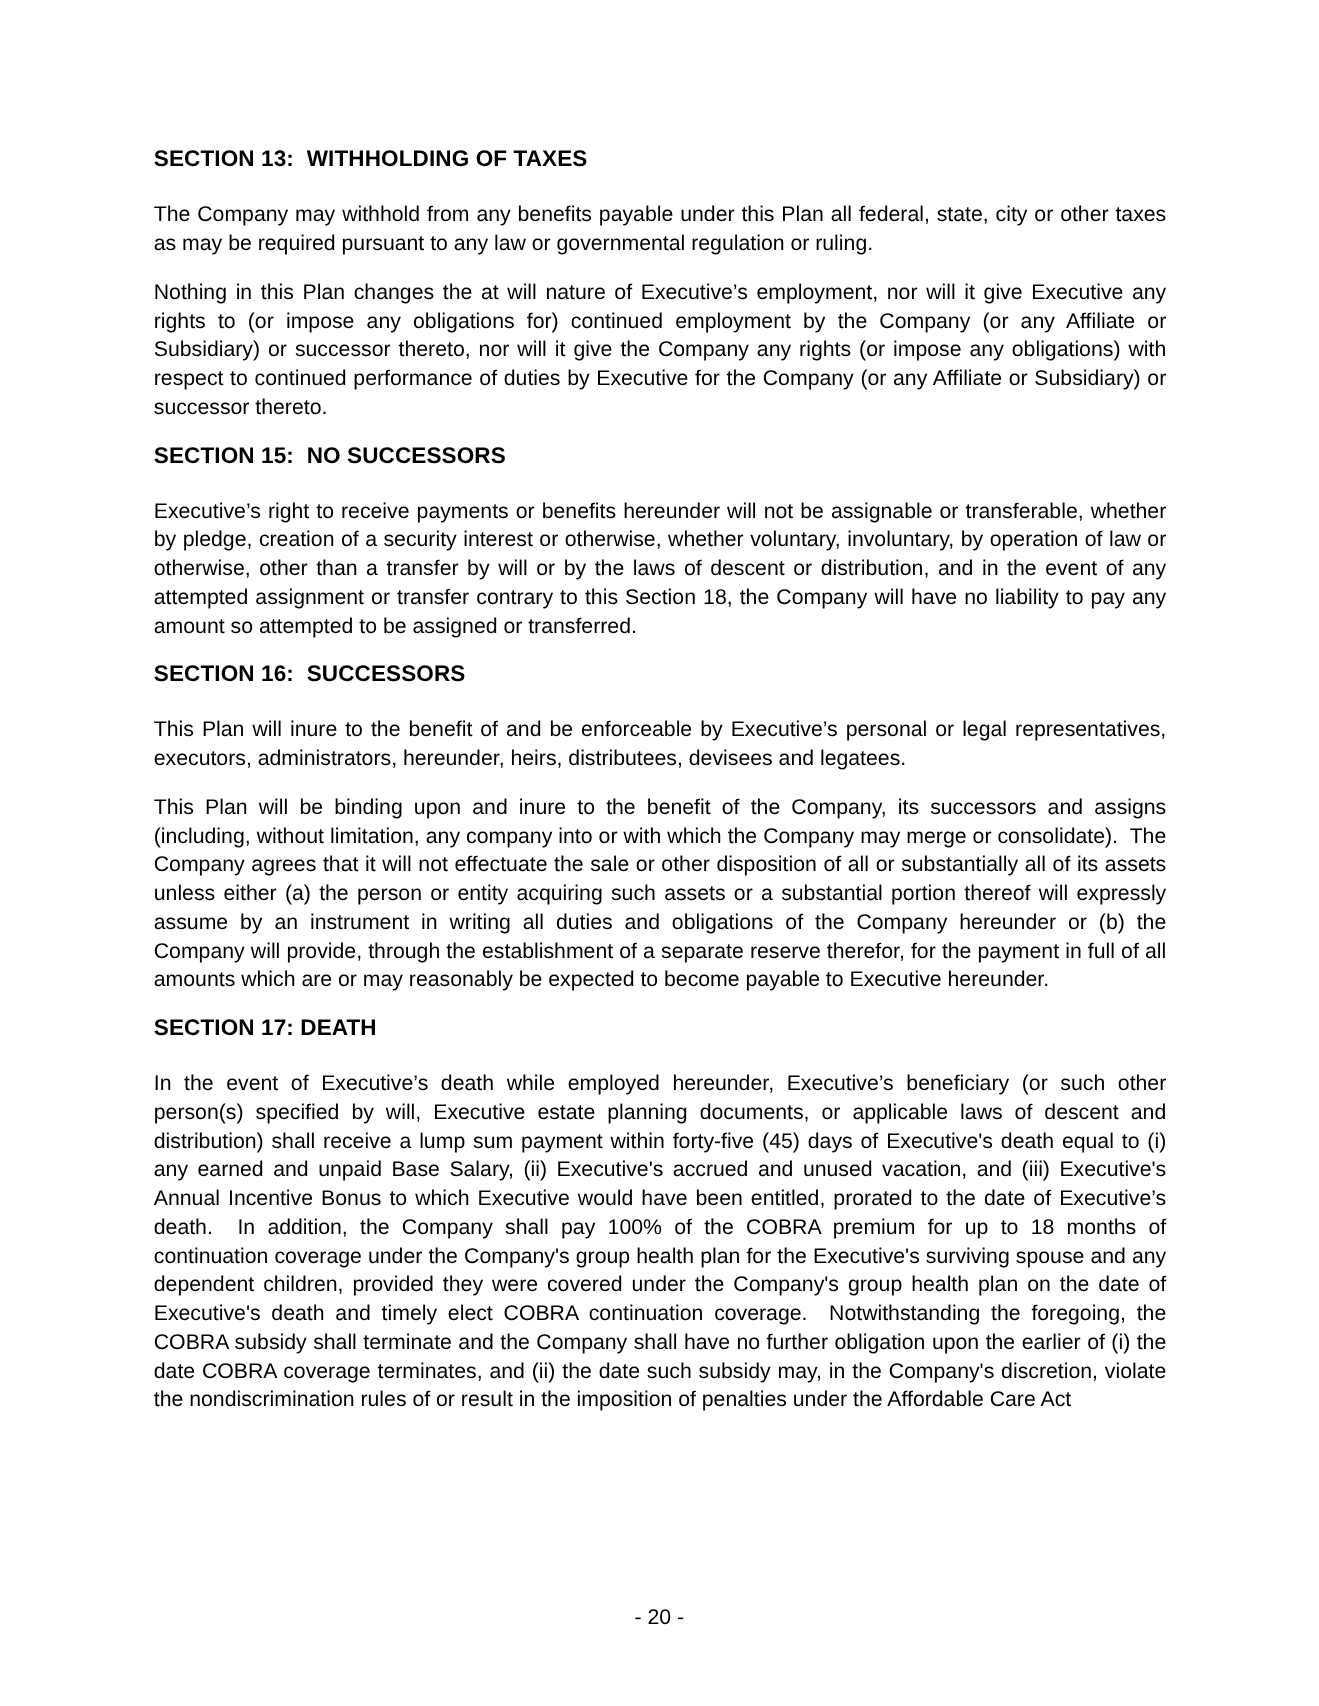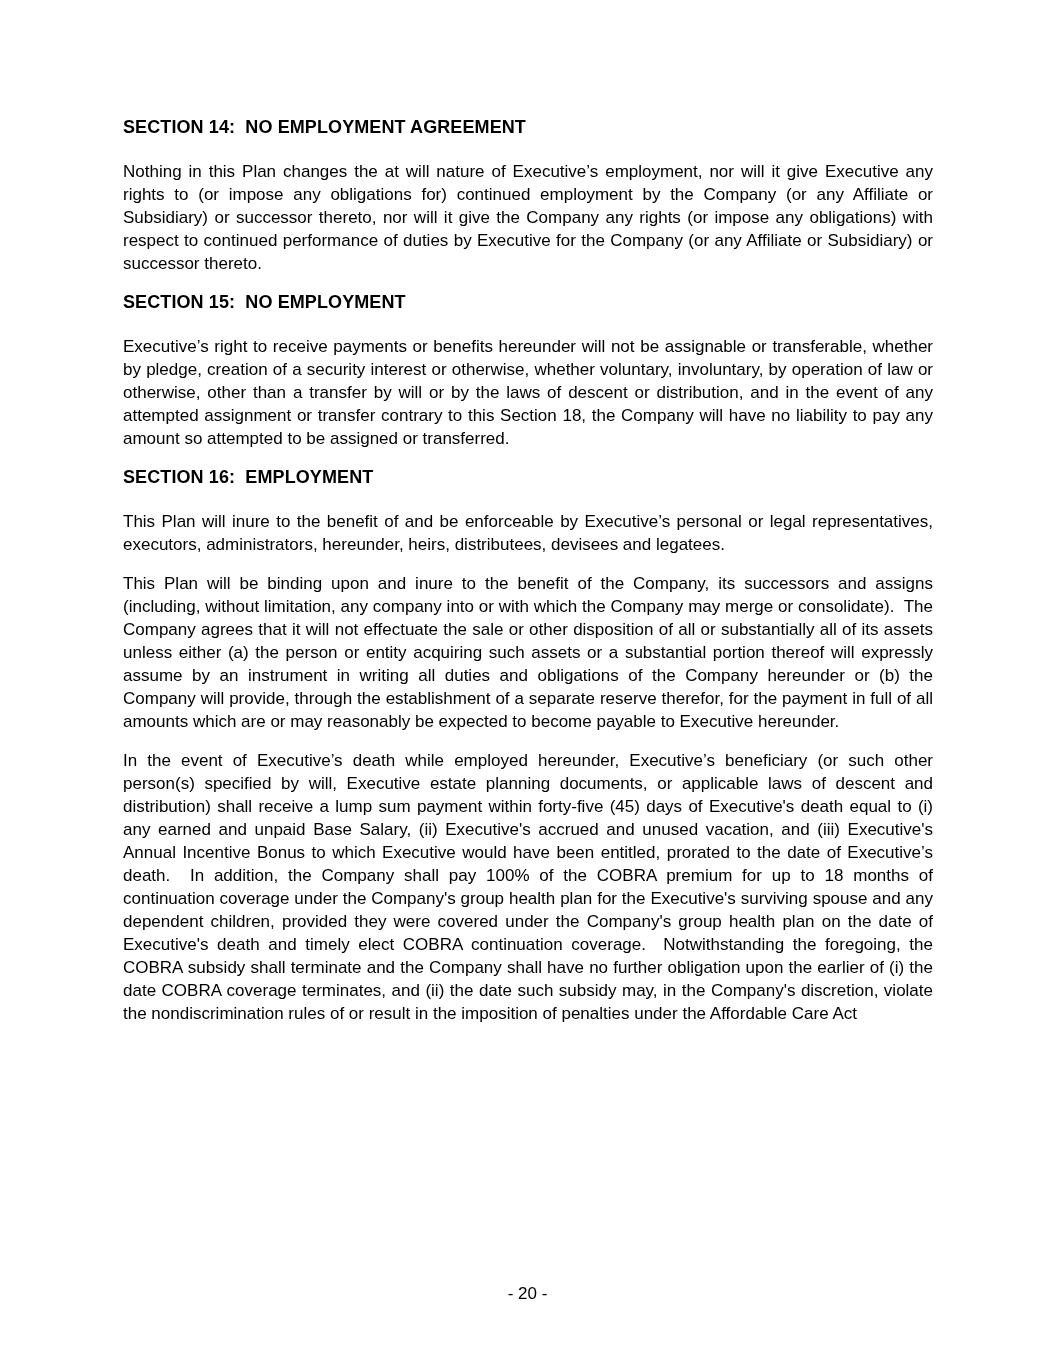--- a/index.html
+++ b/index.html
@@ -49,37 +49,41 @@
     font-size: 17px;
     line-height: 23px;
   }
 </style>
 </head>
 <body>
 
 <div class="page">
   <div class="content">
 
+    <div class="section">
+      <div class="heading">SECTION 13:  WITHHOLDING OF TAXES</div>
+      <p class="para">The Company may withhold from any benefits payable under this Plan all federal, state, city or other taxes as may be required pursuant to any law or governmental regulation or ruling.</p>
+    </div>
 
     <div class="section">
-      <div class="heading">SECTION 14:  NO EMPLOYMENT AGREEMENT</div>
       <p class="para">Nothing in this Plan changes the at will nature of Executive’s employment, nor will it give Executive any rights to (or impose any obligations for) continued employment by the Company (or any Affiliate or Subsidiary) or successor thereto, nor will it give the Company any rights (or impose any obligations) with respect to continued performance of duties by Executive for the Company (or any Affiliate or Subsidiary) or successor thereto.</p>
     </div>
 
     <div class="section">
-      <div class="heading">SECTION 15:  NO EMPLOYMENT</div>
+      <div class="heading">SECTION 15:  NO SUCCESSORS</div>
       <p class="para">Executive’s right to receive payments or benefits hereunder will not be assignable or transferable, whether by pledge, creation of a security interest or otherwise, whether voluntary, involuntary, by operation of law or otherwise, other than a transfer by will or by the laws of descent or distribution, and in the event of any attempted assignment or transfer contrary to this Section 18, the Company will have no liability to pay any amount so attempted to be assigned or transferred.</p>
     </div>
 
     <div class="section">
-      <div class="heading">SECTION 16:  EMPLOYMENT</div>
+      <div class="heading">SECTION 16:  SUCCESSORS</div>
       <p class="para">This Plan will inure to the benefit of and be enforceable by Executive’s personal or legal representatives, executors, administrators, hereunder, heirs, distributees, devisees and legatees.</p>
       <p class="para">This Plan will be binding upon and inure to the benefit of the Company, its successors and assigns (including, without limitation, any company into or with which the Company may merge or consolidate).  The Company agrees that it will not effectuate the sale or other disposition of all or substantially all of its assets unless either (a) the person or entity acquiring such assets or a substantial portion thereof will expressly assume by an instrument in writing all duties and obligations of the Company hereunder or (b) the Company will provide, through the establishment of a separate reserve therefor, for the payment in full of all amounts which are or may reasonably be expected to become payable to Executive hereunder.</p>
     </div>
 
     <div class="section">
+      <div class="heading">SECTION 17: DEATH</div>
       <p class="para">In the event of Executive’s death while employed hereunder, Executive’s beneficiary (or such other person(s) specified by will, Executive estate planning documents, or applicable laws of descent and distribution) shall receive a lump sum payment within forty-five (45) days of Executive's death equal to (i) any earned and unpaid Base Salary, (ii) Executive's accrued and unused vacation, and (iii) Executive's Annual Incentive Bonus to which Executive would have been entitled, prorated to the date of Executive’s death.  In addition, the Company shall pay 100% of the COBRA premium for up to 18 months of continuation coverage under the Company's group health plan for the Executive's surviving spouse and any dependent children, provided they were covered under the Company's group health plan on the date of Executive's death and timely elect COBRA continuation coverage.  Notwithstanding the foregoing, the COBRA subsidy shall terminate and the Company shall have no further obligation upon the earlier of (i) the date COBRA coverage terminates, and (ii) the date such subsidy may, in the Company's discretion, violate the nondiscrimination rules of or result in the imposition of penalties under the Affordable Care Act</p>
     </div>
 
   </div>
 
   <div class="footer">- 20 -</div>
 </div>
 
 </body></html>

